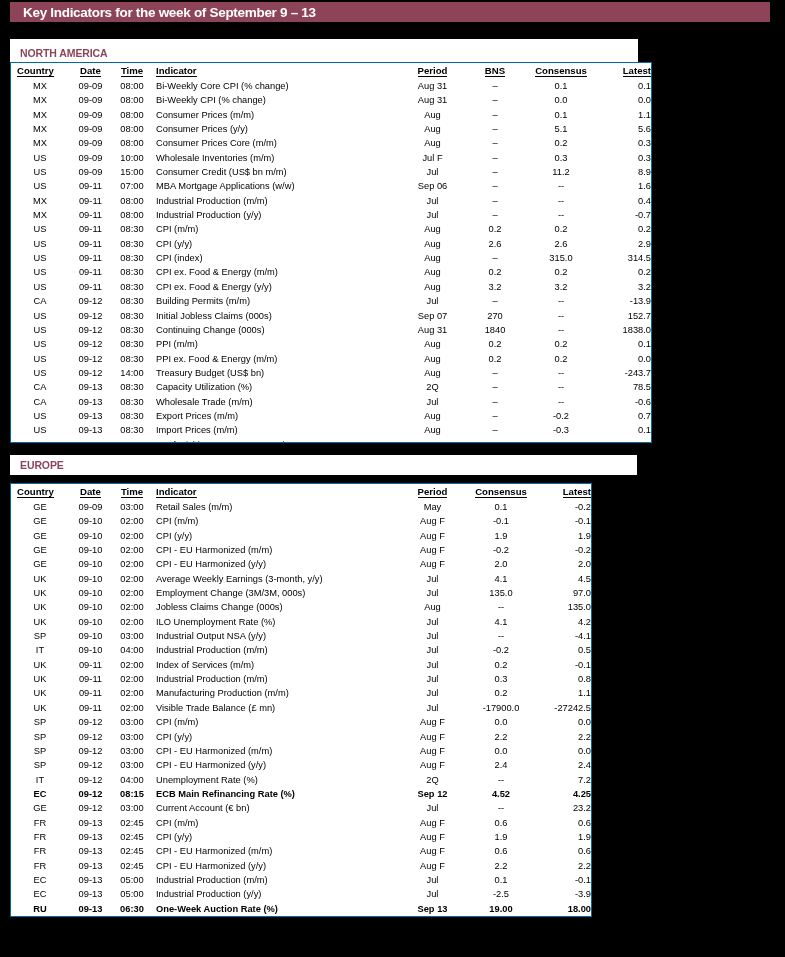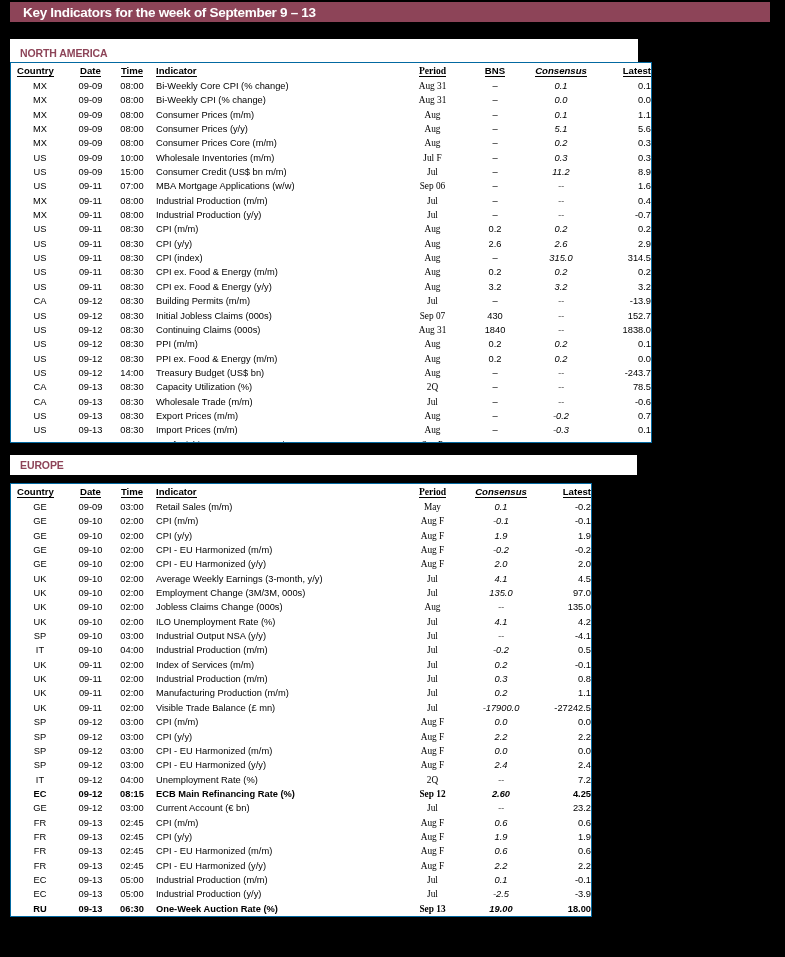--- a/index.html
+++ b/index.html
@@ -90,23 +90,23 @@
     padding-bottom: 0px;
     display: inline-block;
     line-height: 11px;
   }
 
   
   .c-country { text-align: center; }
   .c-date    { text-align: center; }
   .c-time    { text-align: center; }
   .c-ind     { text-align: left; padding-left: 4px !important; }
-  .c-period  { text-align: center; font-family: Liberation Serif, serif; }
+  .c-period  { text-align: center; }
   .c-bns     { text-align: center; }
-  .c-cons    { text-align: center; font-style: italic; }
+  .c-cons    { text-align: center; }
   .c-latest  { text-align: right; }
 
   th.c-country { text-align: left; padding-left: 6px !important; }
   th.c-ind     { text-align: left; padding-left: 4px !important; }
 
   tr.bold td { font-weight: bold; }
 </style>
 </head>
 <body>
 
@@ -302,29 +302,29 @@
           <td class="c-bns">–</td>
           <td class="c-cons">--</td>
           <td class="c-latest">-13.9</td>
         </tr>
         <tr>
           <td class="c-country">US</td>
           <td class="c-date">09-12</td>
           <td class="c-time">08:30</td>
           <td class="c-ind">Initial Jobless Claims (000s)</td>
           <td class="c-period">Sep 07</td>
-          <td class="c-bns">430</td>
+          <td class="c-bns">270</td>
           <td class="c-cons">--</td>
           <td class="c-latest">152.7</td>
         </tr>
         <tr>
           <td class="c-country">US</td>
           <td class="c-date">09-12</td>
           <td class="c-time">08:30</td>
-          <td class="c-ind">Continuing Claims (000s)</td>
+          <td class="c-ind">Continuing Change (000s)</td>
           <td class="c-period">Aug 31</td>
           <td class="c-bns">1840</td>
           <td class="c-cons">--</td>
           <td class="c-latest">1838.0</td>
         </tr>
         <tr>
           <td class="c-country">US</td>
           <td class="c-date">09-12</td>
           <td class="c-time">08:30</td>
           <td class="c-ind">PPI (m/m)</td>
@@ -613,21 +613,21 @@
           <td class="c-period">2Q</td>
           <td class="c-cons">--</td>
           <td class="c-latest">7.2</td>
         </tr>
         <tr class="bold">
           <td class="c-country">EC</td>
           <td class="c-date">09-12</td>
           <td class="c-time">08:15</td>
           <td class="c-ind">ECB Main Refinancing Rate (%)</td>
           <td class="c-period">Sep 12</td>
-          <td class="c-cons">2.60</td>
+          <td class="c-cons">4.52</td>
           <td class="c-latest">4.25</td>
         </tr>
         <tr>
           <td class="c-country">GE</td>
           <td class="c-date">09-12</td>
           <td class="c-time">03:00</td>
           <td class="c-ind">Current Account (€ bn)</td>
           <td class="c-period">Jul</td>
           <td class="c-cons">--</td>
           <td class="c-latest">23.2</td>

